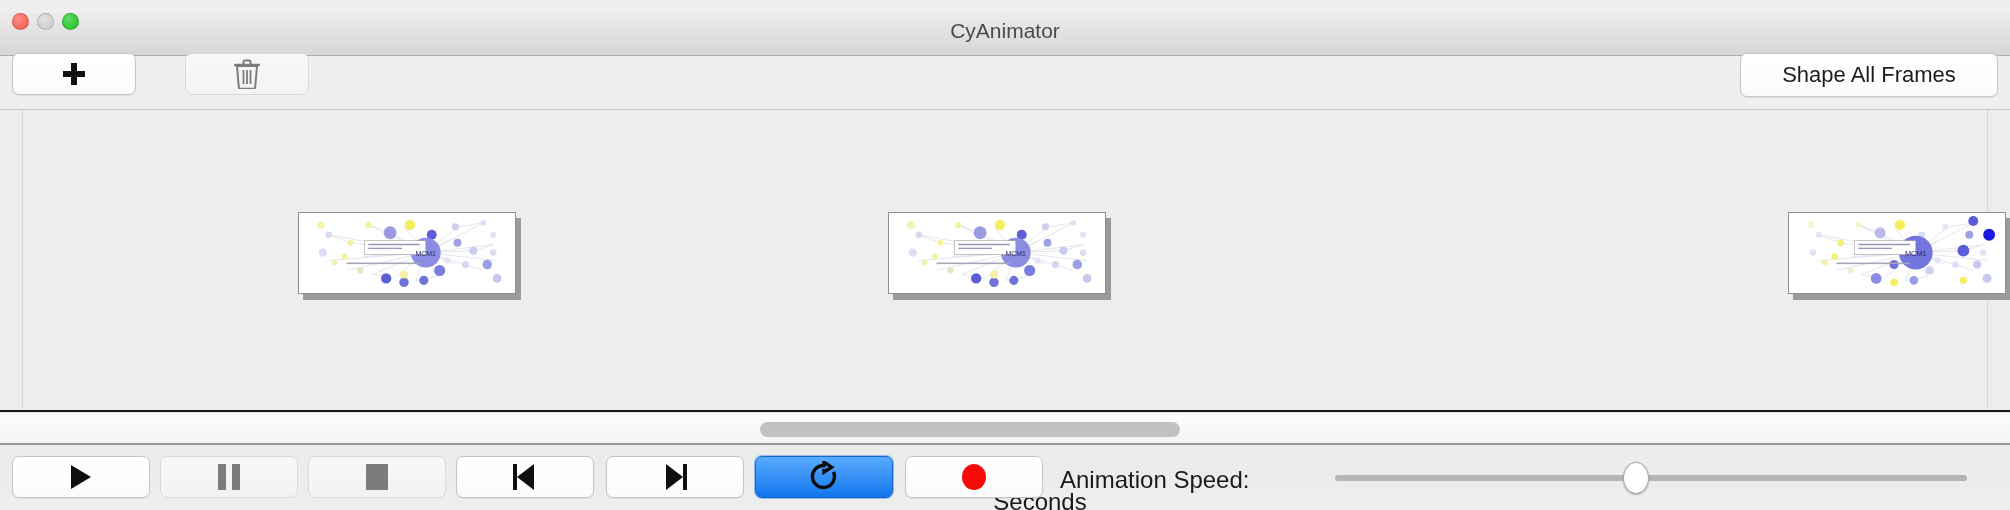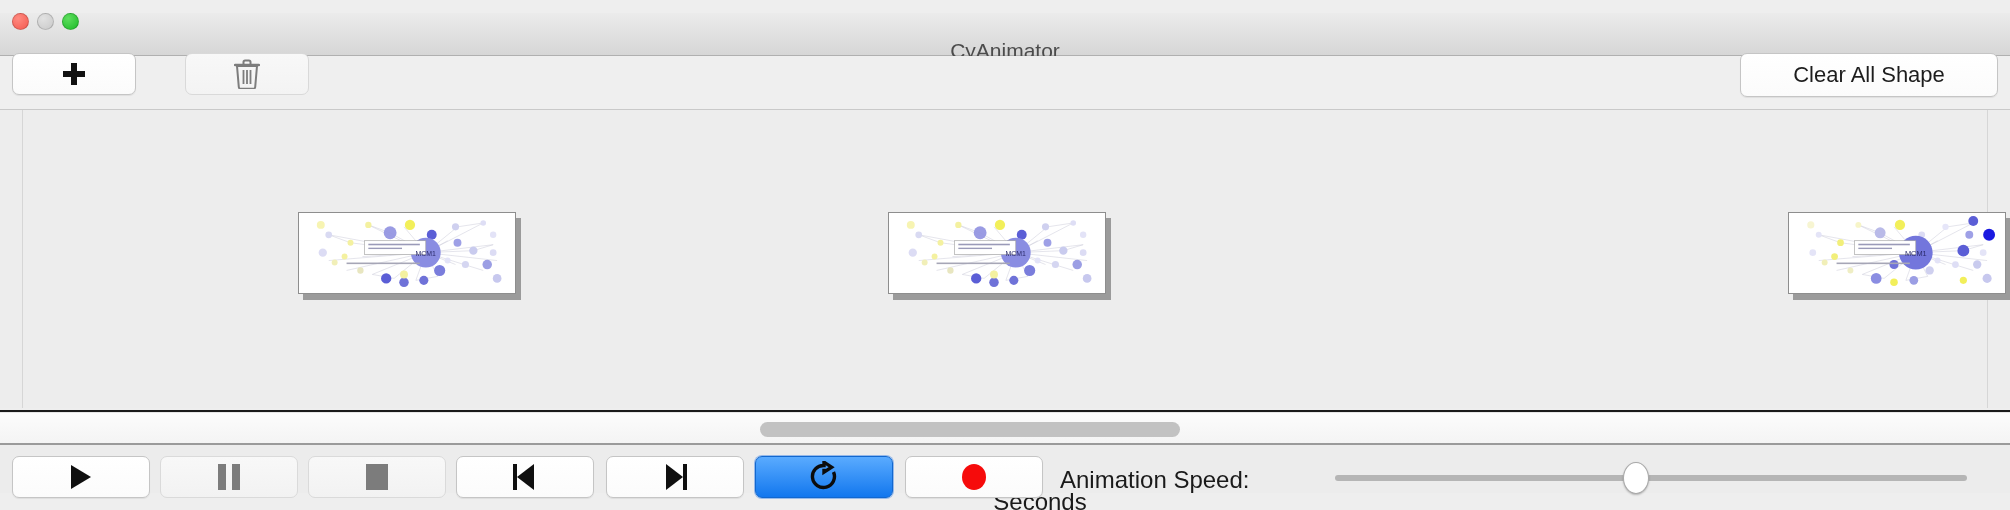--- a/index.html
+++ b/index.html
@@ -61,21 +61,21 @@
     display: flex; gap: 8px; align-items: center;
   }
   .light {
     width: 17px; height: 17px; border-radius: 50%;
     border: 1px solid rgba(0,0,0,.16);
   }
   .light.red    { background: radial-gradient(circle at 35% 30%, #ff8a80, #f4594f); }
   .light.yellow { background: radial-gradient(circle at 35% 30%, #e2e2e2, #c9c9c9); }
   .light.green  { background: radial-gradient(circle at 35% 30%, #5ede5e, #1dbb28); }
   .win-title {
-    position: absolute; left: 0; right: 0; top: 26px;
+    position: absolute; left: 0; right: 0; top: 6px;
     text-align: center;
     font-size: 21px; color: #4b4b4b;
   }
 
   
   .toolbar {
     position: absolute; top: 56px; left: 0;
     width: 2010px; height: 54px;
     background: #efefef;
     border-bottom: 1px solid #c9c9c9;
@@ -298,21 +298,21 @@
   <div class="btn disabled" id="btn-delete">
     <svg width="26" height="30" viewBox="0 0 26 30">
       <path d="M3 7 h20 l-1.8 21 a2 2 0 0 1 -2 1.8 h-12.4 a2 2 0 0 1 -2 -1.8 Z" fill="none" stroke="#7d7d7d" stroke-width="2"></path>
       <path d="M1 6 h24" stroke="#7d7d7d" stroke-width="2.4" stroke-linecap="round"></path>
       <path d="M9.5 6 v-3 a1.6 1.6 0 0 1 1.6 -1.6 h3.8 a1.6 1.6 0 0 1 1.6 1.6 v3" fill="none" stroke="#7d7d7d" stroke-width="2"></path>
       <path d="M9.5 11 v14 M13 11 v14 M16.5 11 v14" stroke="#7d7d7d" stroke-width="1.8"></path>
     </svg>
   </div>
 
   <div class="btn" id="btn-clear">
-    <span>Clear All Shape</span>
+    <span>Shape All Frames</span>
   </div>
 
   <div class="timeline">
     <div class="tl-left-line"></div>
     <div class="tl-right-line"></div>
 
     <div class="frame" id="frame-1" style="left:298px; top:102px; width:218px; height:82px;">
       <div class="shadow"></div>
       <div class="sheet">
         <svg class="net" viewBox="0 0 218 82" preserveAspectRatio="none">

